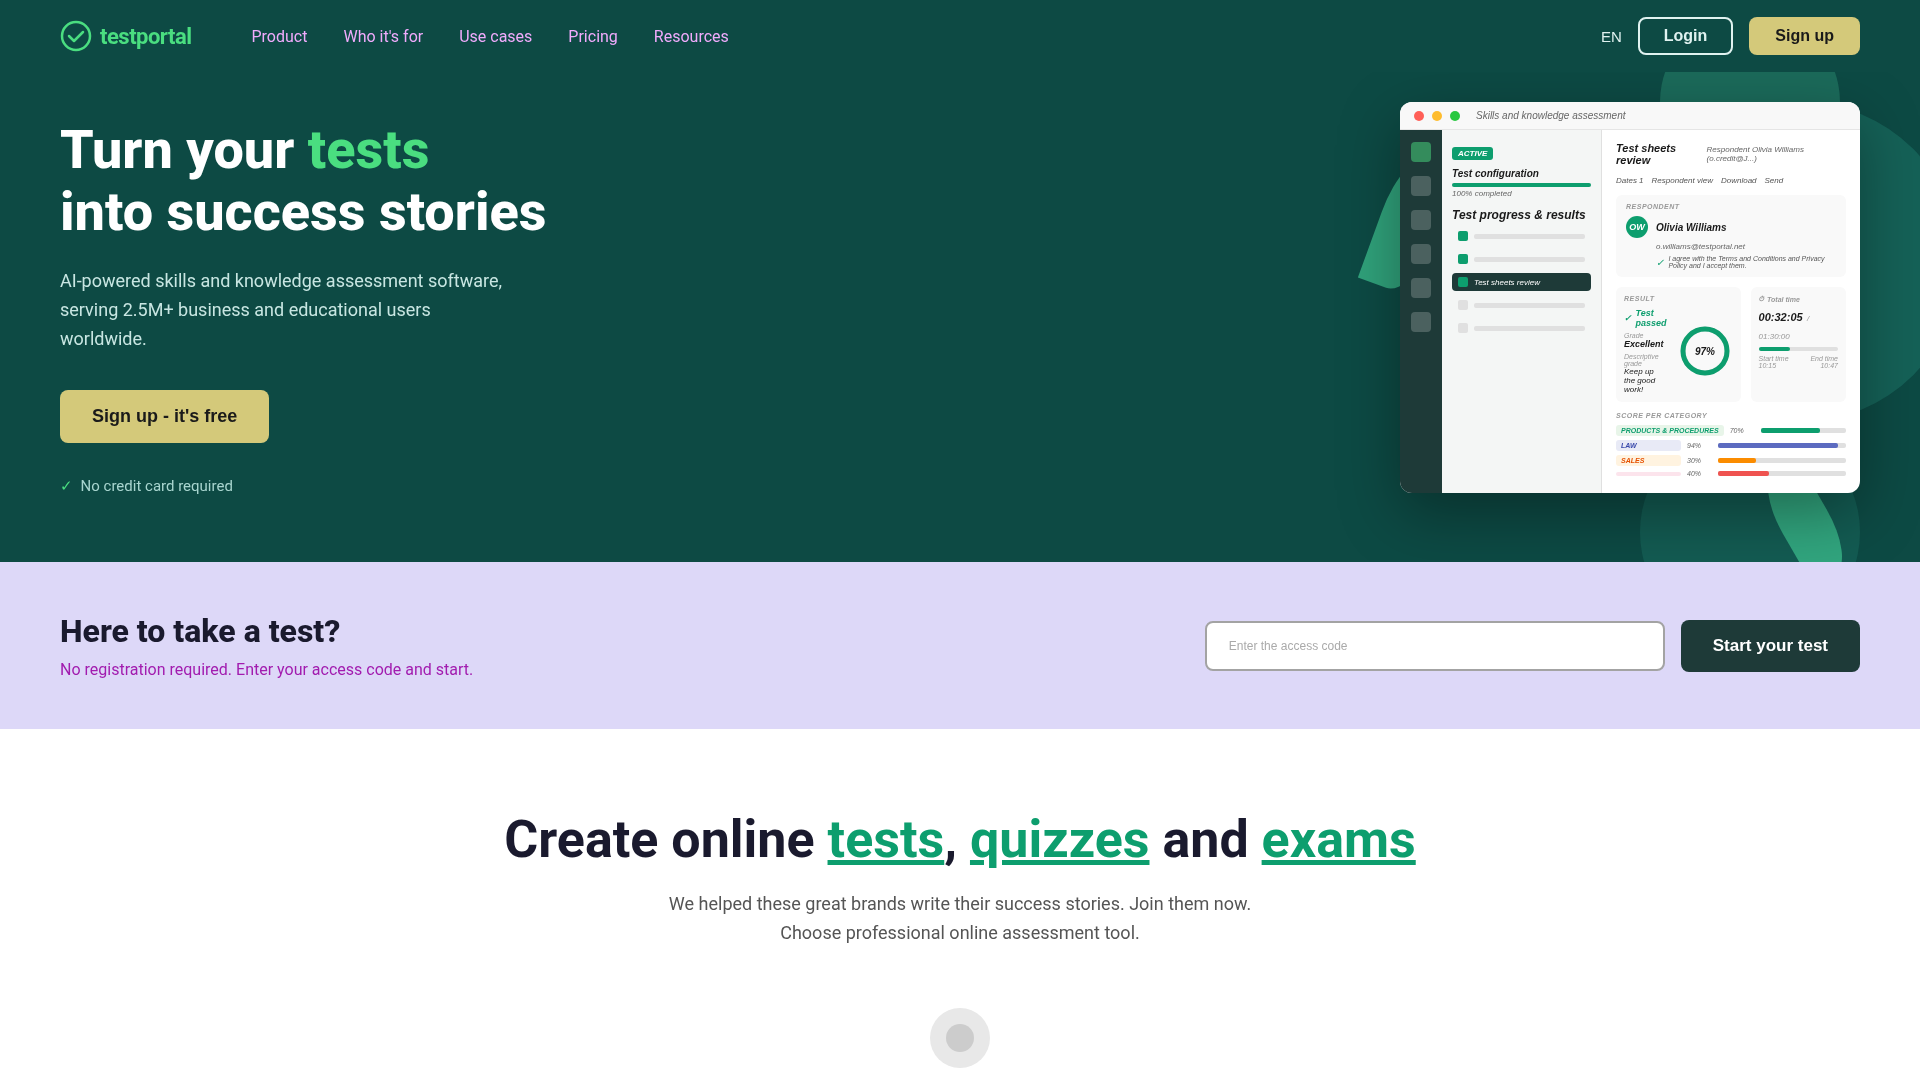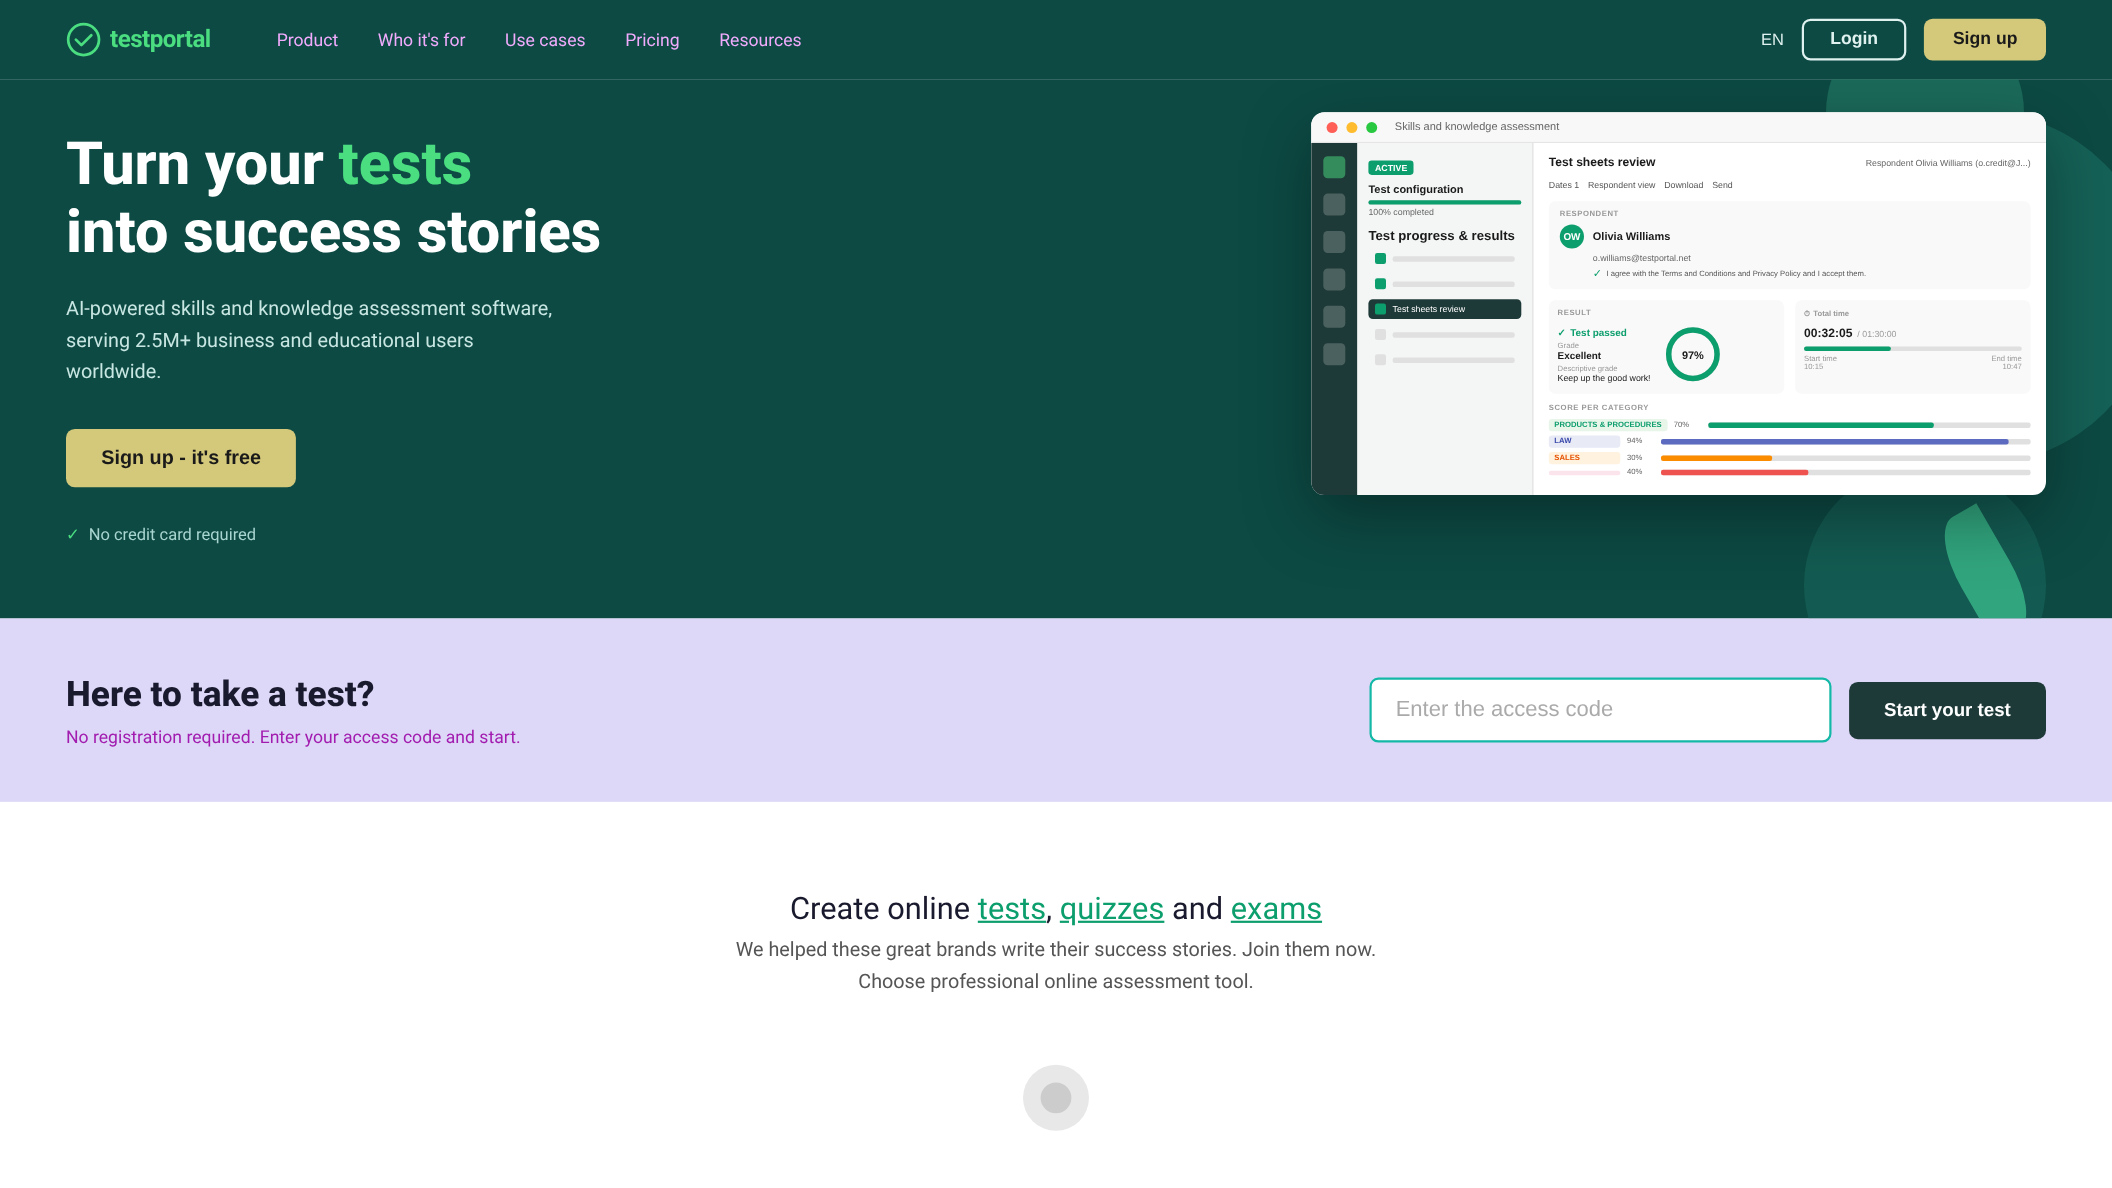--- a/index.html
+++ b/index.html
@@ -190,27 +190,28 @@
       border-radius: 50% 0 50% 0;
       opacity: 0.8;
       transform: rotate(-30deg);
     }
 
     
     .app-mockup {
       position: absolute;
       right: 60px;
       top: 30px;
-      width: 668px;
+      width: 460px;
       z-index: 3;
       background: #fff;
       border-radius: 12px;
       box-shadow: 0 20px 60px rgba(0,0,0,0.35);
       overflow: hidden;
       font-family: -apple-system, BlinkMacSystemFont, 'Segoe UI', sans-serif;
+      font-style: italic;
     }
     .mockup-topbar {
       background: #f8f8f8;
       padding: 8px 14px;
       display: flex;
       align-items: center;
       gap: 8px;
       border-bottom: 1px solid #e5e5e5;
     }
     .mockup-dot { width: 10px; height: 10px; border-radius: 50%; }
@@ -416,25 +417,25 @@
       font-size: 16px;
       color: #a21caf;
     }
     .take-test-right {
       display: flex;
       align-items: center;
       gap: 16px;
       flex-shrink: 0;
     }
     .access-input {
-      width: 420px;
+      width: 460px;
       padding: 16px 22px;
-      border: 2px solid #14b8a6;
+      border: 2px solid #a3a3a3;
       border-radius: 8px;
-      font-size: 20px;
+      font-size: 12px;
       background: #fff;
       color: #1a1a2e;
       outline: none;
     }
     .access-input::placeholder { color: #aaa; }
     .start-test-btn {
       background: #1e3a38;
       color: #fff;
       border: none;
       padding: 16px 32px;
@@ -445,24 +446,24 @@
       white-space: nowrap;
     }
 
     
     .create-section {
       background: #ffffff;
       padding: 80px 60px 40px;
       text-align: center;
     }
     .create-title {
-      font-size: 28px;
-      font-weight: 400;
+      font-size: 52px;
+      font-weight: 700;
       color: #1a1a2e;
-      margin-bottom: 8px;
+      margin-bottom: 20px;
     }
     .create-title a { color: #0d9e6e; text-decoration: underline; }
     .create-desc {
       font-size: 18px;
       color: #555;
       line-height: 1.6;
       max-width: 600px;
       margin: 0 auto 40px;
     }
     .logo-carousel {

